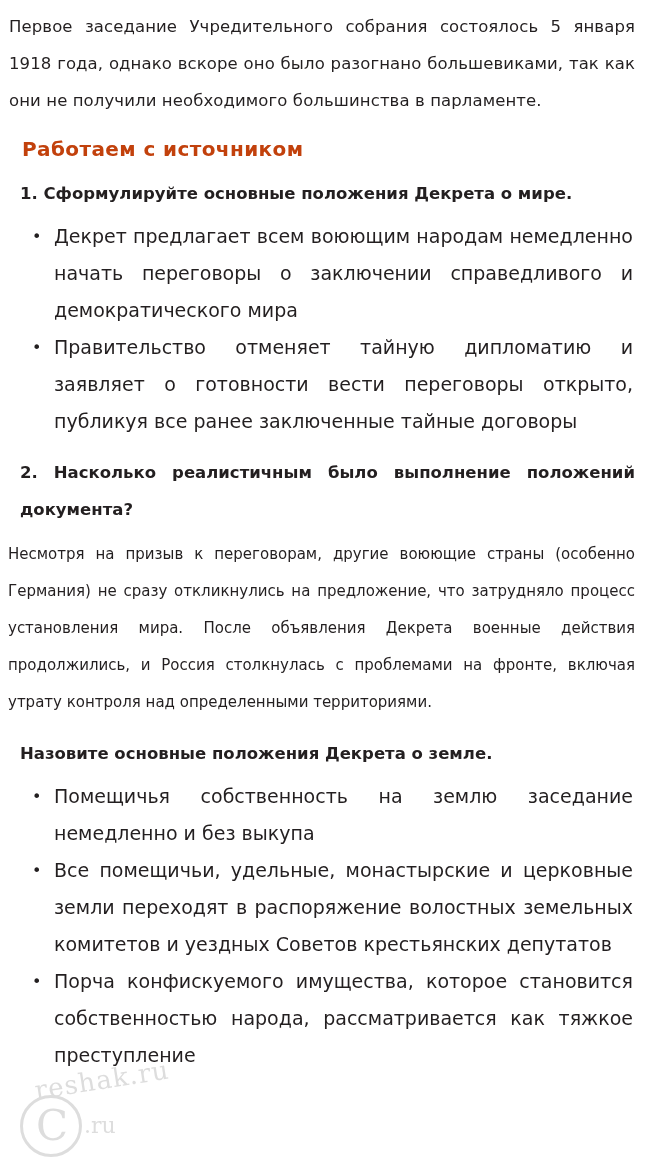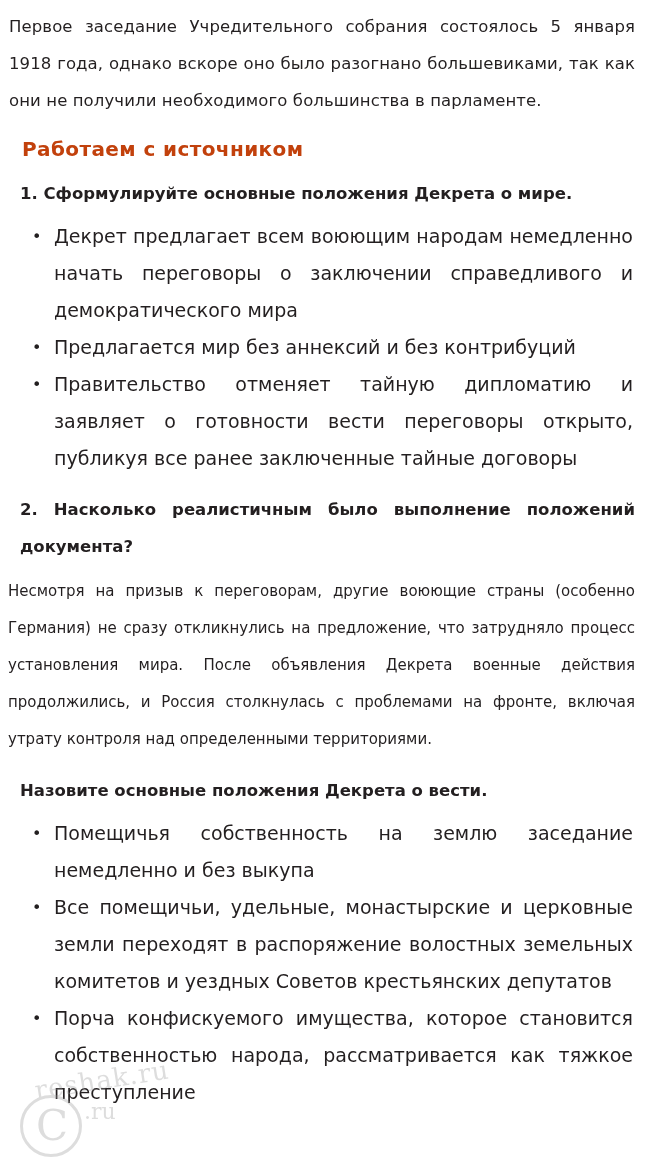--- a/index.html
+++ b/index.html
@@ -108,51 +108,50 @@
     position: absolute;
     left: 18px;
     top: 54px;
     font-size: 42px;
     color: #9a9a9a;
     font-family: "DejaVu Serif", serif;
   }
   .wm-ru {
     position: absolute;
     left: 66px;
-    top: 52px;
+    top: 66px;
     font-size: 22px;
     color: #9a9a9a;
     font-family: "DejaVu Serif", serif;
   }
 </style>
 </head>
 <body>
 
 <div class="page">
 
   <p class="intro">Первое заседание Учредительного собрания состоялось 5 января 1918 года, однако вскоре оно было разогнано большевиками, так как они не получили необходимого большинства в парламенте.</p>
 
   <div class="section-head" style="color: #c2410c;">Работаем с источником</div>
 
   <div>
     <p class="q">1. Сформулируйте основные положения Декрета о мире.</p>
     <ul>
       <li>Декрет предлагает всем воюющим народам немедленно начать переговоры о заключении справедливого и демократического мира</li>
-      <li>Предлагается мир без аннексий и без контрибуций</li>
       <li>Правительство отменяет тайную дипломатию и заявляет о готовности вести переговоры открыто, публикуя все ранее заключенные тайные договоры</li>
     </ul>
   </div>
 
   <div>
     <p class="q">2. Насколько реалистичным было выполнение положений документа?</p>
     <p class="body">Несмотря на призыв к переговорам, другие воюющие страны (особенно Германия) не сразу откликнулись на предложение, что затрудняло процесс установления мира. После объявления Декрета военные действия продолжились, и Россия столкнулась с проблемами на фронте, включая утрату контроля над определенными территориями.</p>
   </div>
 
   <div>
-    <p class="q nojust">Назовите основные положения Декрета о вести.</p>
+    <p class="q nojust">Назовите основные положения Декрета о земле.</p>
     <ul>
       <li>Помещичья собственность на землю заседание немедленно и без выкупа</li>
       <li>Все помещичьи, удельные, монастырские и церковные земли переходят в распоряжение волостных земельных комитетов и уездных Советов крестьянских депутатов</li>
       <li>Порча конфискуемого имущества, которое становится собственностью народа, рассматривается как тяжкое преступление</li>
     </ul>
   </div>
 
 </div>
 
 <div class="wm">

